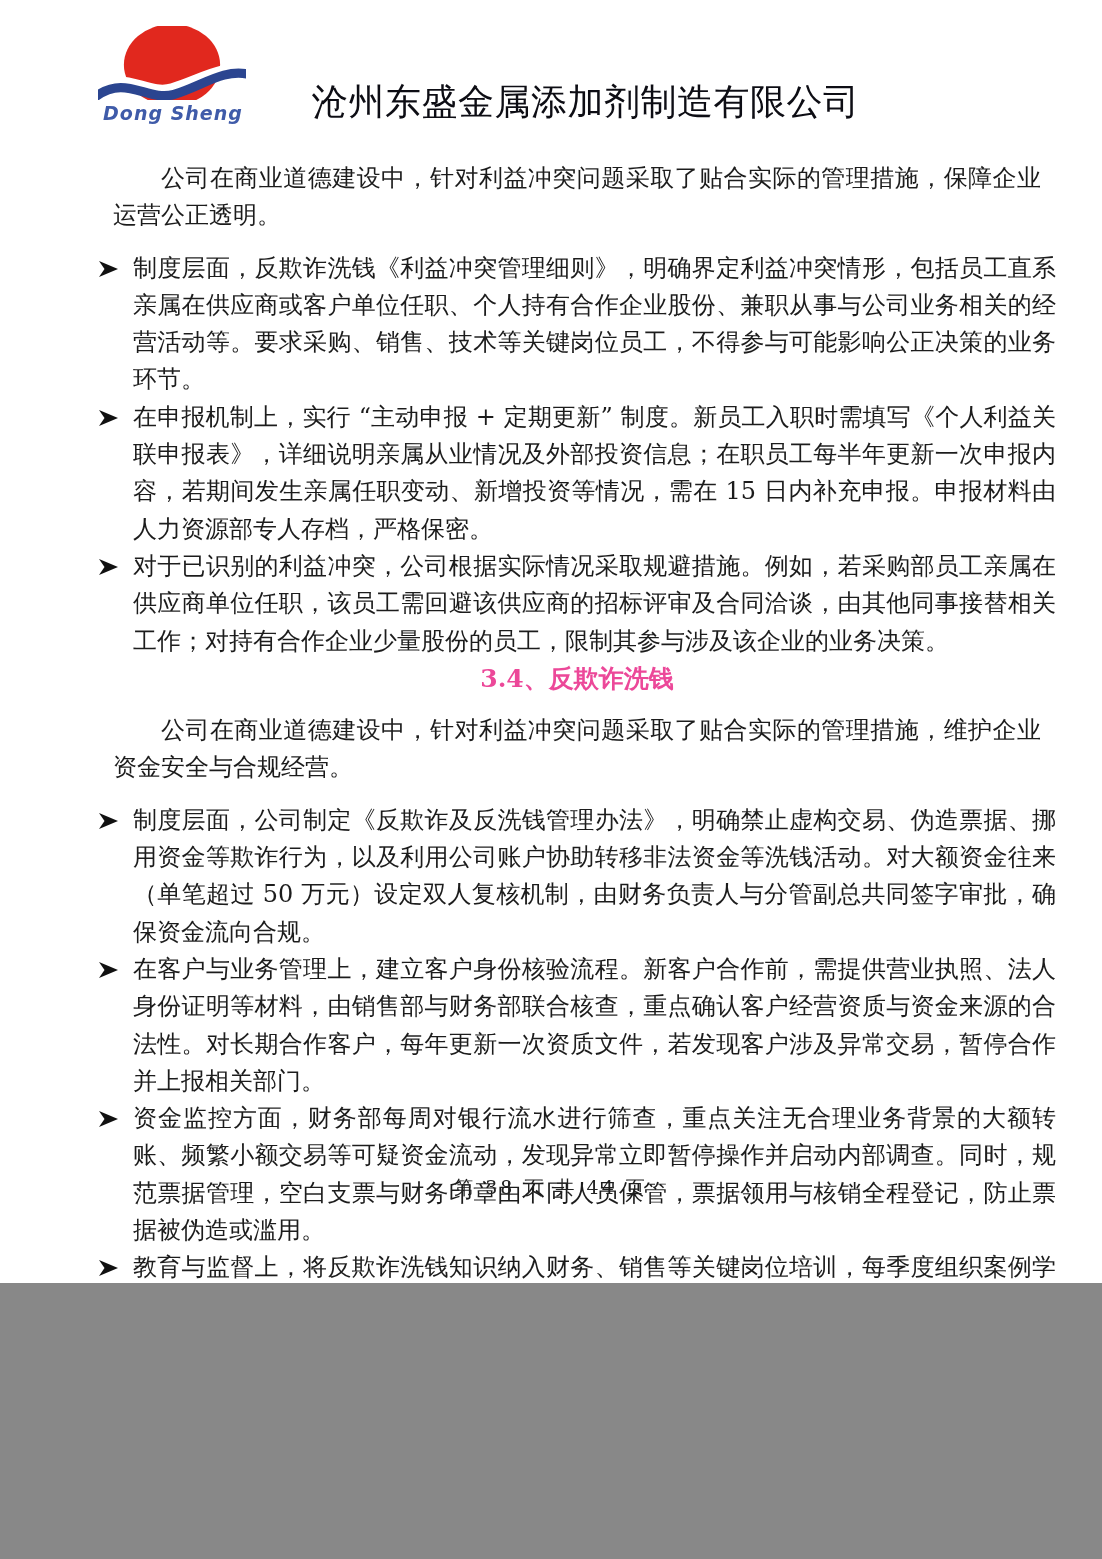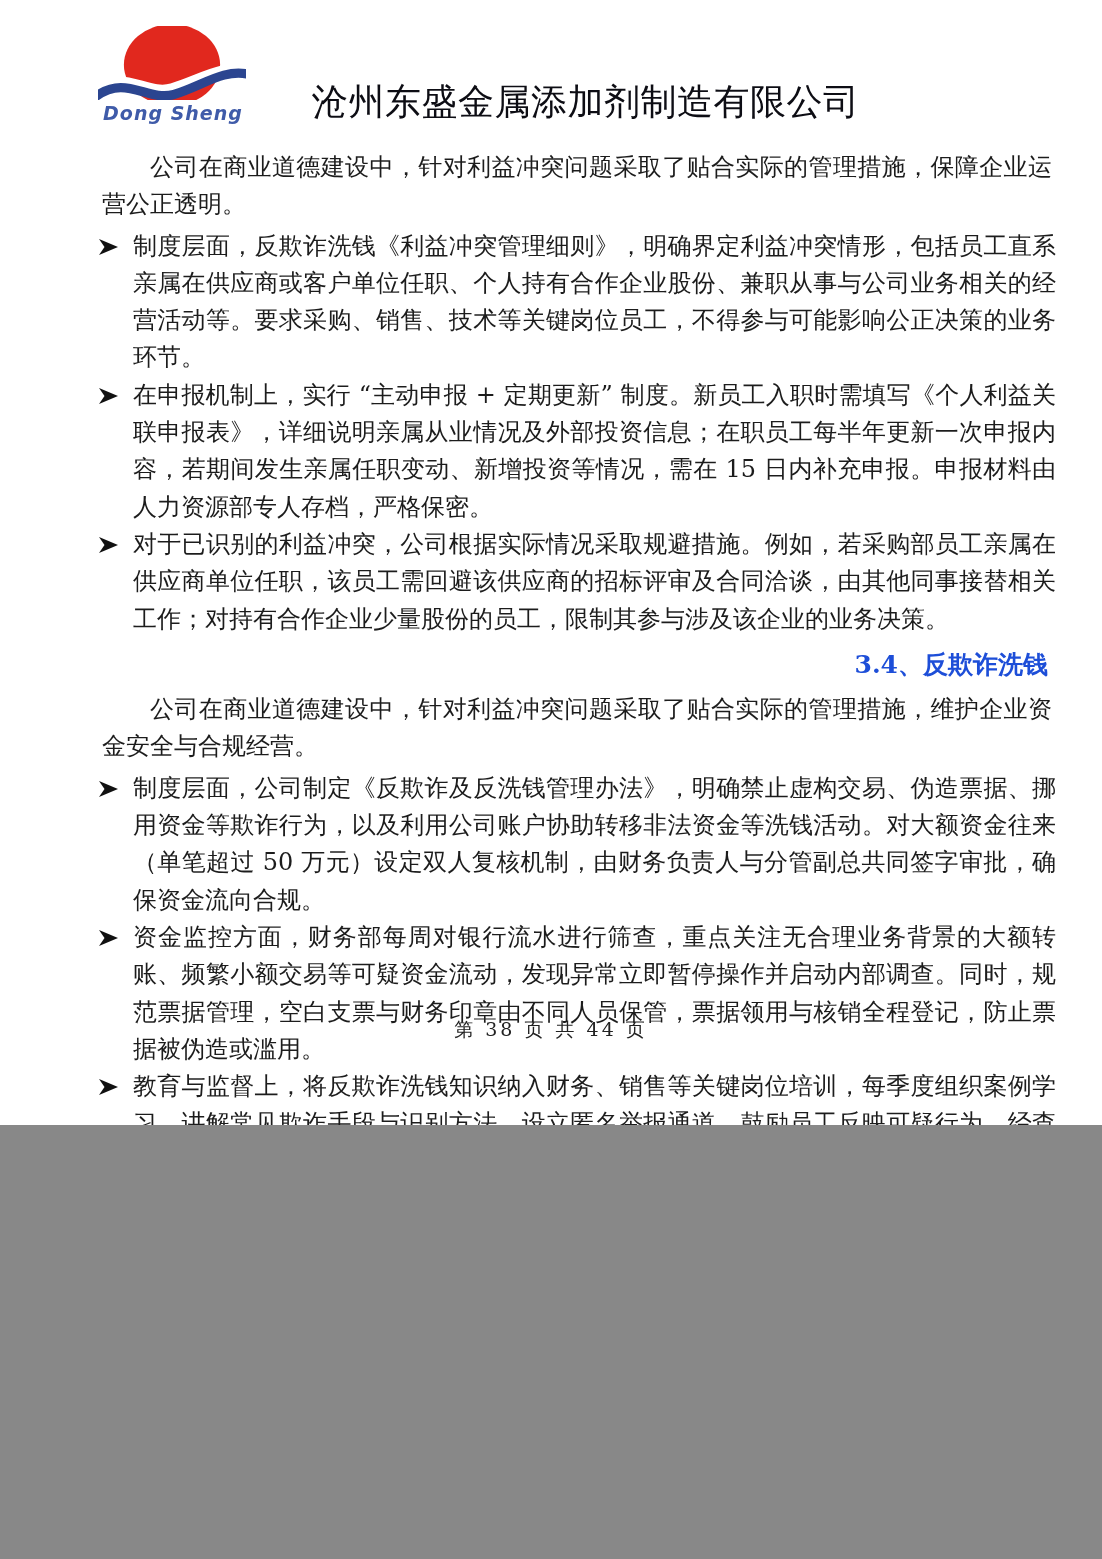--- a/index.html
+++ b/index.html
@@ -1,19 +1,19 @@
 <!DOCTYPE html>
 <html lang="zh"><head>
 <meta charset="utf-8">
 <style>
   html,body { margin:0; padding:0; background:#888; }
   .page {
     position: relative;
     width: 1102px;
-    height: 1125px;
+    height: 1283px;
     margin: 0 auto;
     background: #ffffff;
     font-family: "DejaVu Serif", "Liberation Serif", serif;
     color: #1c1c1c;
     overflow: hidden;
   }
   
   .header { position: relative; height: 145px; }
   .logo { position: absolute; left: 98px; top: 26px; width: 150px; text-align: center; }
   .logo svg { display: block; width: 148px; height: 74px; }
@@ -42,29 +42,29 @@
   
   .content {
     position: absolute;
     left: 98px;
     top: 145px;
     width: 958px;
     font-size: 24px;
     line-height: 37.3px;
     text-align: justify;
   }
-  .content p { margin: 4px; }
+  .content p { margin: 15px; }
   .para-indent { text-indent: 2em; }
   .section-heading {
-    margin: 8px;
+    margin: 0;
     font-size: 25px;
     font-weight: bold;
     line-height: 37.3px;
-    text-align: right;
-    color: #1d4ed8;
+    text-align: center;
+    color: #ec4899;
   }
   .bullet {
     position: relative;
     padding-left: 35px;
   }
   .bullet-arrow {
     position: absolute;
     left: 0;
     top: 10px;
     width: 21px;
@@ -129,20 +129,26 @@
 
     <p class="para-indent">公司在商业道德建设中，针对利益冲突问题采取了贴合实际的管理措施，维护企业资金安全与合规经营。</p>
 
     <div class="bullet">
       <svg class="bullet-arrow" viewBox="0 0 21 18">
           <path d="M1,1 L20,9 L1,17 L6.5,9 Z" fill="#111111"></path>
         </svg>
       <span>制度层面，公司制定《反欺诈及反洗钱管理办法》，明确禁止虚构交易、伪造票据、挪用资金等欺诈行为，以及利用公司账户协助转移非法资金等洗钱活动。对大额资金往来（单笔超过 50 万元）设定双人复核机制，由财务负责人与分管副总共同签字审批，确保资金流向合规。</span>
     </div>
 
+    <div class="bullet">
+      <svg class="bullet-arrow" viewBox="0 0 21 18">
+          <path d="M1,1 L20,9 L1,17 L6.5,9 Z" fill="#111111"></path>
+        </svg>
+      <span>在客户与业务管理上，建立客户身份核验流程。新客户合作前，需提供营业执照、法人身份证明等材料，由销售部与财务部联合核查，重点确认客户经营资质与资金来源的合法性。对长期合作客户，每年更新一次资质文件，若发现客户涉及异常交易，暂停合作并上报相关部门。</span>
+    </div>
 
     <div class="bullet">
       <svg class="bullet-arrow" viewBox="0 0 21 18">
           <path d="M1,1 L20,9 L1,17 L6.5,9 Z" fill="#111111"></path>
         </svg>
       <span>资金监控方面，财务部每周对银行流水进行筛查，重点关注无合理业务背景的大额转账、频繁小额交易等可疑资金流动，发现异常立即暂停操作并启动内部调查。同时，规范票据管理，空白支票与财务印章由不同人员保管，票据领用与核销全程登记，防止票据被伪造或滥用。</span>
     </div>
 
     <div class="bullet">
       <svg class="bullet-arrow" viewBox="0 0 21 18">

